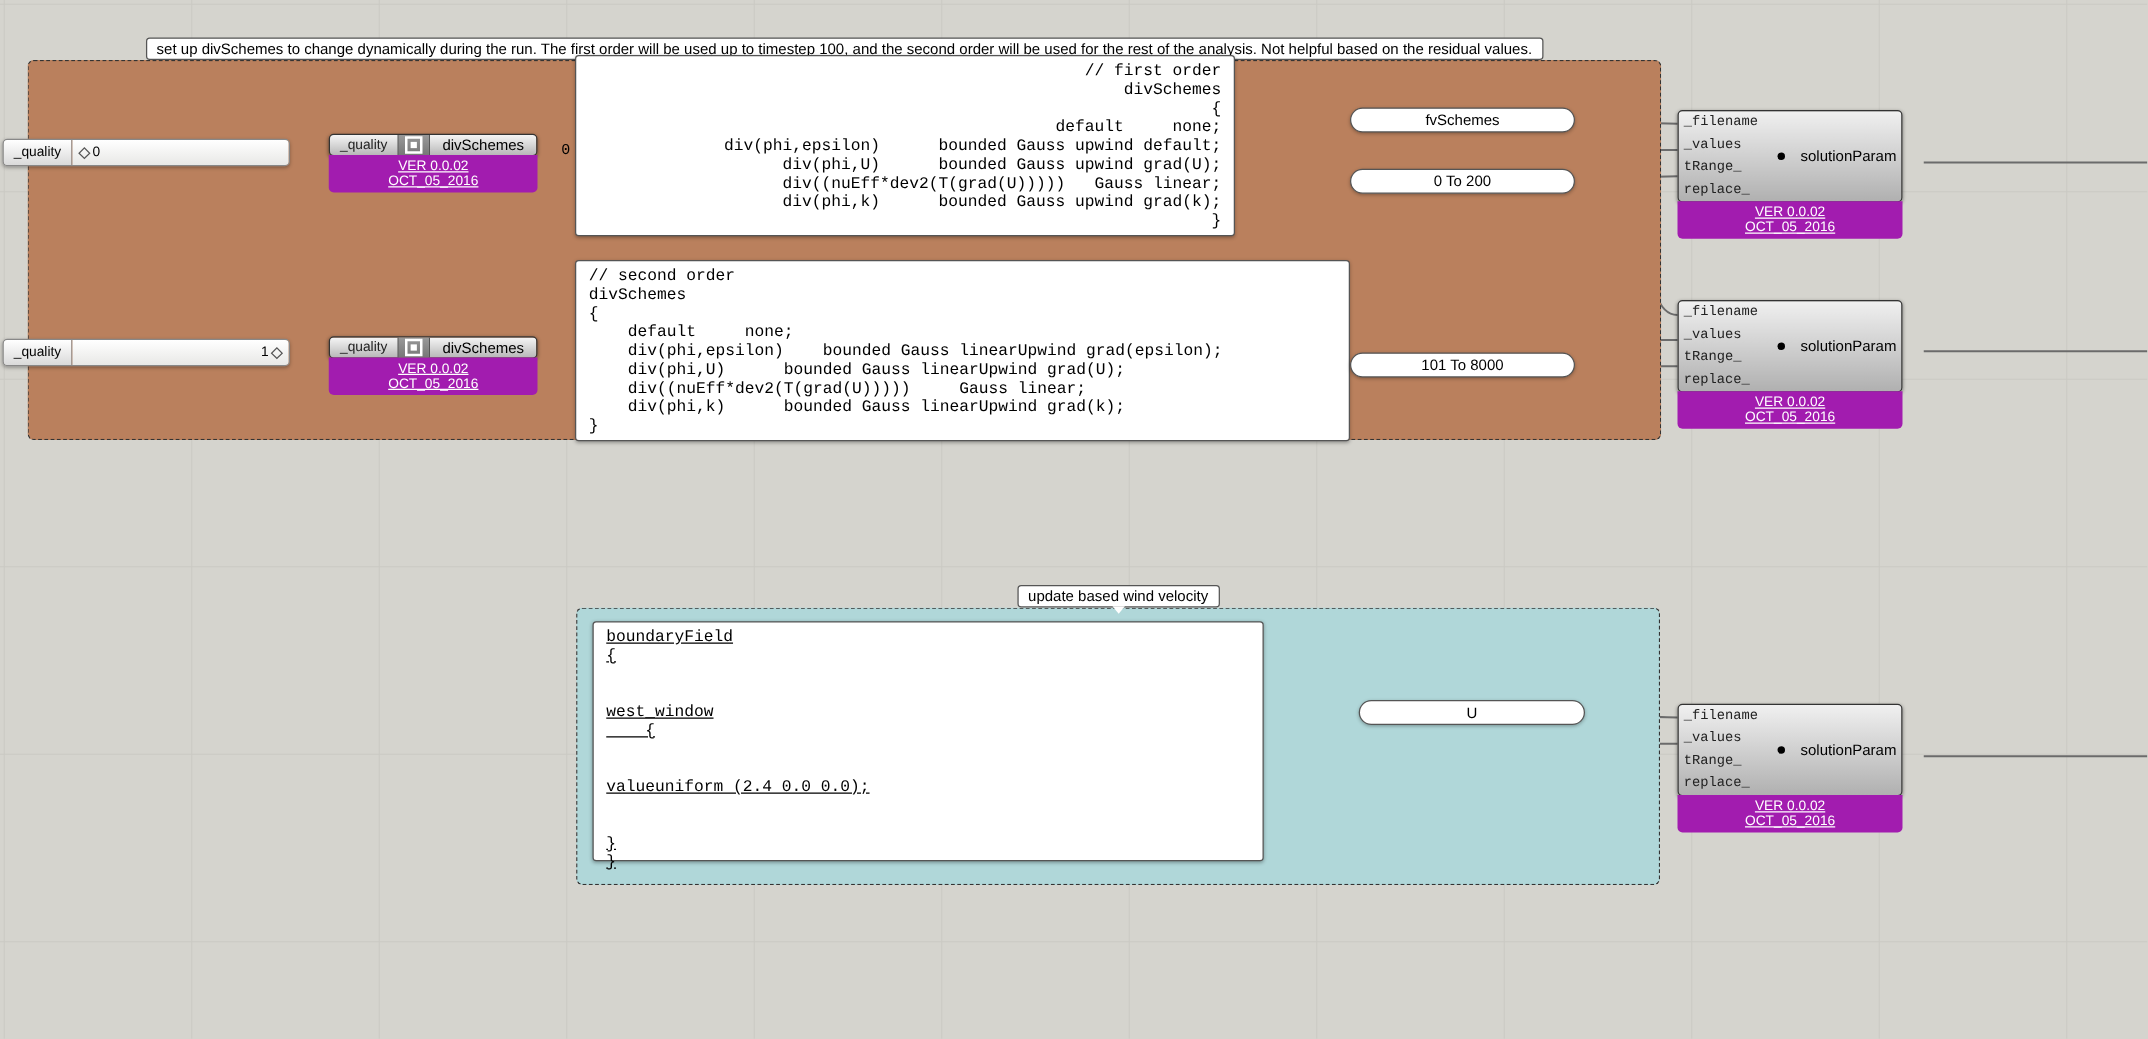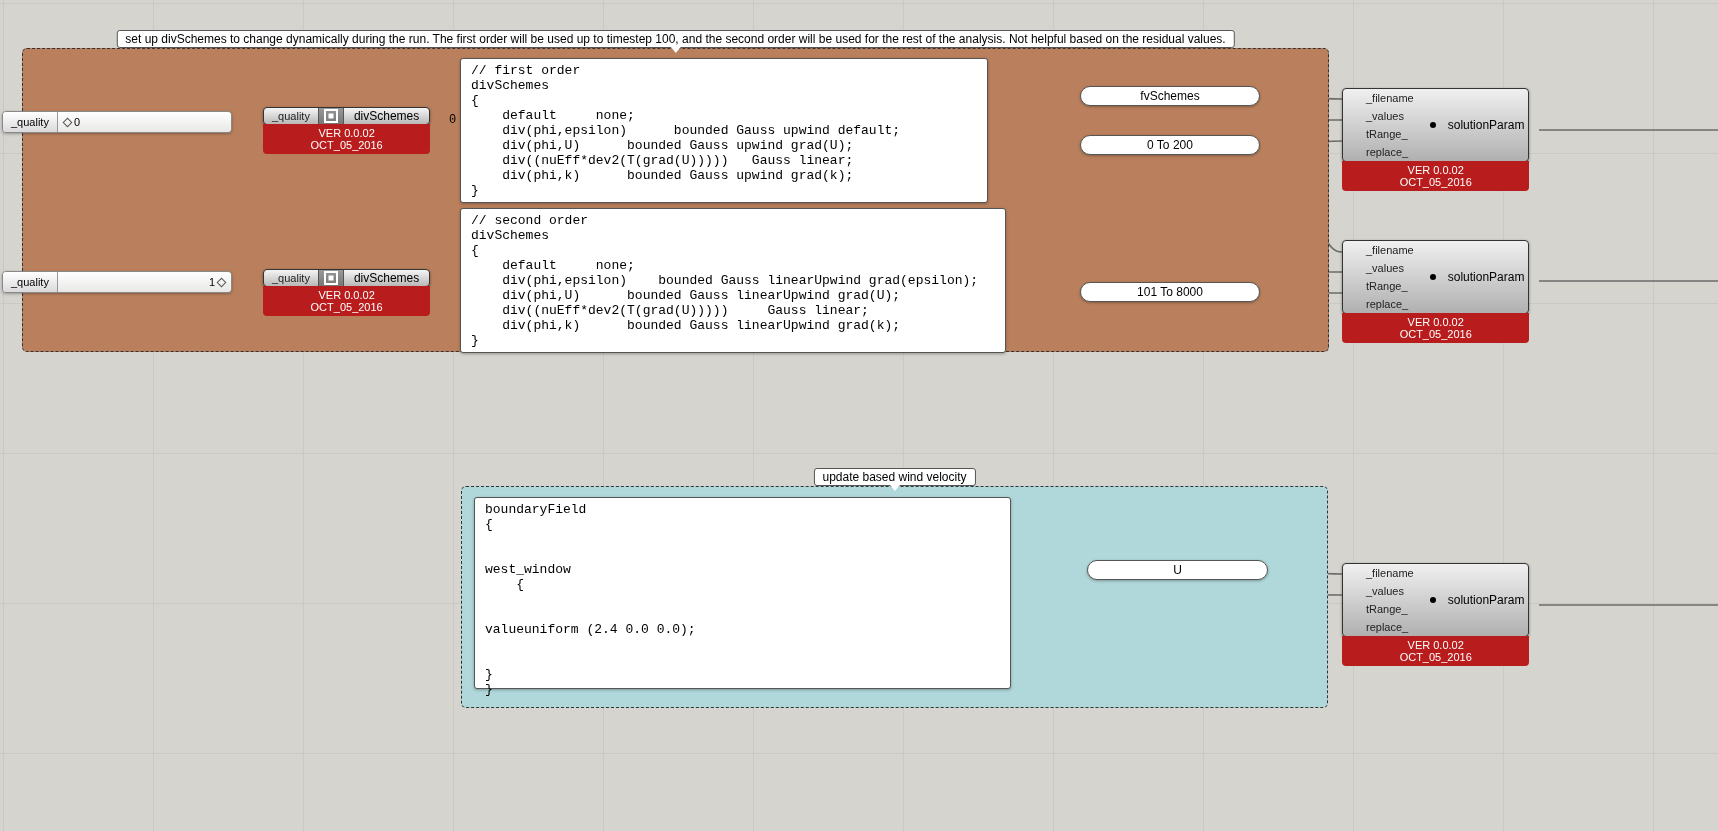--- a/index.html
+++ b/index.html
@@ -116,27 +116,28 @@
 .node-center-inner { width: 14px; height: 14px; border: 2px solid #fff; position: relative; }
 .node-center-dot { position: absolute; width: 5px; height: 5px; background: #fff; top: 50%; left: 50%; transform: translate(-50%,-50%); }
 .node-label {
   display: flex;
   align-items: center;
   padding: 0 10px;
   font-size: 12px;
   font-weight: normal;
 }
 .node-footer {
-  background: #b91c1c;
+  background: #a21caf;
   color: #fff;
   text-align: center;
   font-size: 11px;
   padding: 3px 4px;
   border-radius: 0 0 4px 4px;
   margin-top: -1px;
+  text-decoration: underline;
 }
 .text-panel {
   position: absolute;
   background: #fff;
   border: 1px solid #555;
   border-radius: 3px;
   font-family: "Courier New", monospace;
   font-size: 13px;
   white-space: pre;
   padding: 4px 10px;
@@ -161,23 +162,24 @@
   box-shadow: 0 1px 3px rgba(0,0,0,.4);
   align-items: stretch;
 }
 .sp-inputs {
   display: flex;
   flex-direction: column;
   justify-content: center;
 }
 .sp-inputs .port {
   font-size: 11px;
-  padding: 3px 10px 3px 23px;
+  padding: 3px 10px 3px 4px;
   color: #222;
   text-align: left;
+  font-family: Liberation Mono, monospace;
 }
 .sp-dot-col {
   display: flex; align-items: center; padding: 0 6px;
 }
 .sp-dot { width: 6px; height: 6px; background: #000; border-radius: 50%; }
 .sp-out {
   display: flex; align-items: center; padding: 0 4px 0 6px; font-size: 12px;
 }
 .wire-layer { position: absolute; inset: 0; pointer-events: none; }
 .wire { stroke: #6b6b6b; stroke-width: 1.6; fill: none; }
@@ -302,41 +304,41 @@
     <div class="node-label">divSchemes</div>
   </div>
   <div class="node-footer">
       <div>VER 0.0.02</div>
       <div>OCT_05_2016</div>
     </div>
 </div>
 
 <div class="num-port" style="left:449px; top:113px;">0</div>
 
-<div class="text-panel" style="left:460px; top:58px; width:528px;">// first order
+<div class="text-panel" style="left:460px; top:44px; width:528px;text-align:right;">// first order
 divSchemes
 {
     default     none;
     div(phi,epsilon)      bounded Gauss upwind default;
     div(phi,U)      bounded Gauss upwind grad(U);
     div((nuEff*dev2(T(grad(U)))))   Gauss linear;
     div(phi,k)      bounded Gauss upwind grad(k);
 }</div>
 
-<div class="text-panel" style="left:460px; top:208px; width:546px;">// second order
+<div class="text-panel" style="left:460px; top:208px; width:620px;">// second order
 divSchemes
 {
     default     none;
     div(phi,epsilon)    bounded Gauss linearUpwind grad(epsilon);
     div(phi,U)      bounded Gauss linearUpwind grad(U);
     div((nuEff*dev2(T(grad(U)))))     Gauss linear;
     div(phi,k)      bounded Gauss linearUpwind grad(k);
 }</div>
 
-<div class="text-panel" style="left:474px; top:497px; width:537px; height:192px;">boundaryField
+<div class="text-panel" style="left:474px; top:497px; width:537px; height:192px;text-decoration:underline;">boundaryField
 {
 
 
 west_window
     {
 
 
 valueuniform (2.4 0.0 0.0);
 
 

